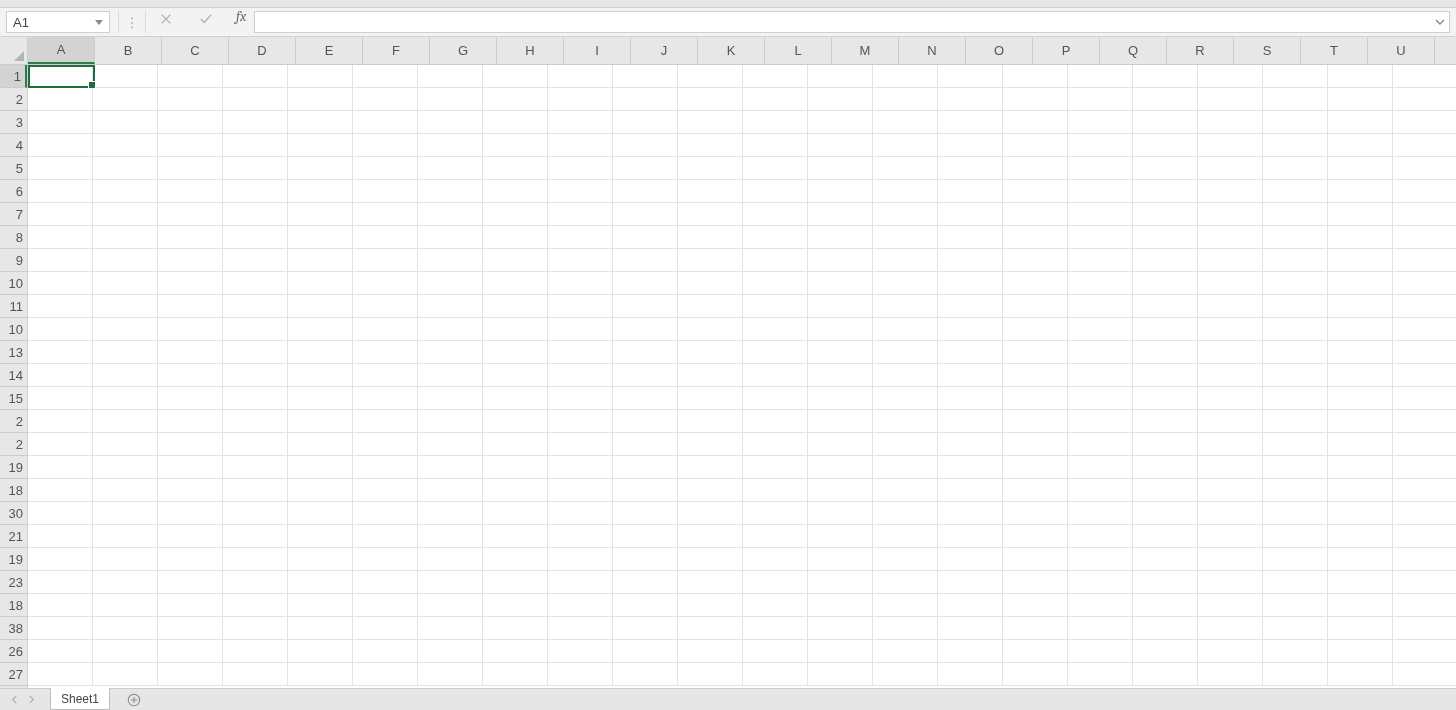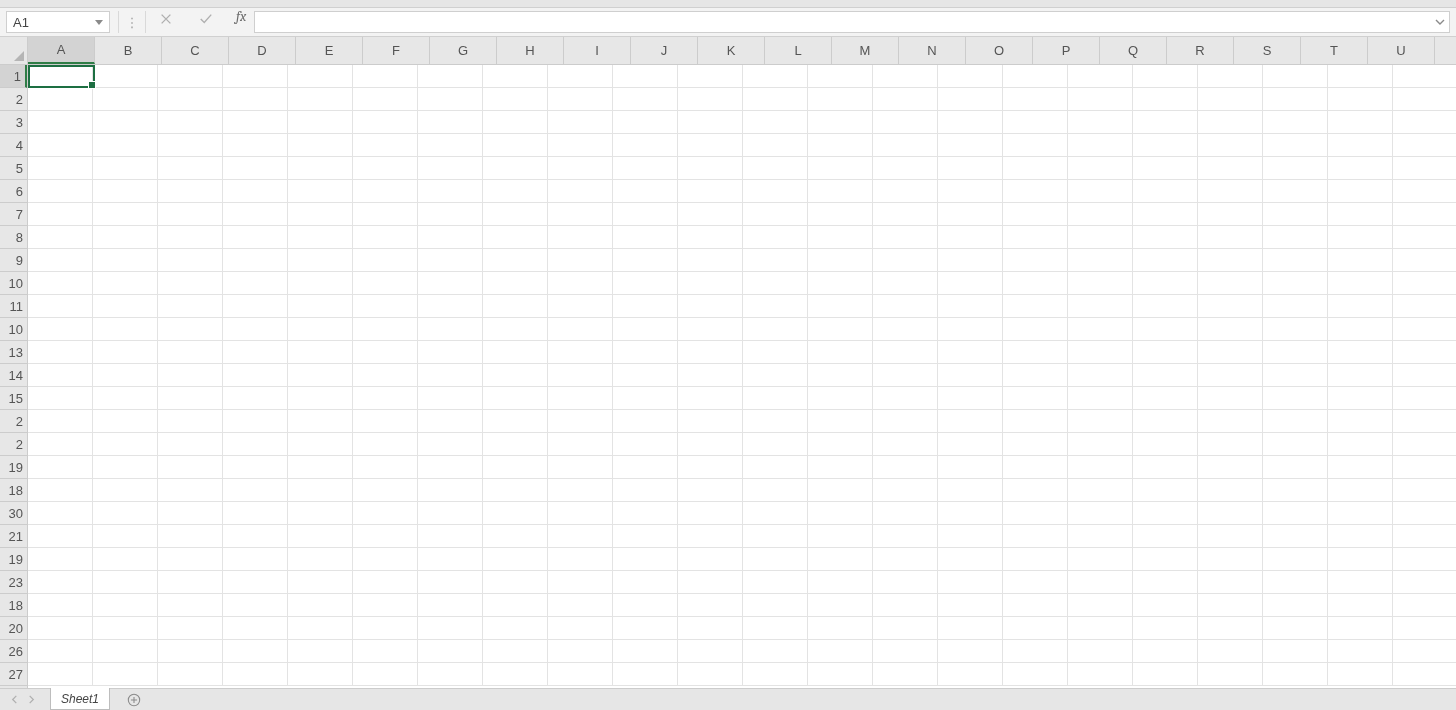--- a/index.html
+++ b/index.html
@@ -228,21 +228,20 @@
 
   
   .tab-bar {
     position: absolute;
     left: 0; right: 0; bottom: 0;
     height: 22px;
     background: #e6e6e6;
     border-top: 1px solid #cccccc;
     display: flex;
     align-items: stretch;
-    font-style: italic;
   }
   .tab-nav {
     display:flex;
     align-items:center;
     gap:8px;
     padding:0 10px;
     color:#b0b0b0;
   }
   .tab-nav span{ cursor:pointer; display:flex; align-items:center;}
   .tab-nav svg{width:9px;height:9px;}
@@ -358,21 +357,21 @@
       <div class="row-h">15</div>
       <div class="row-h">2</div>
       <div class="row-h">2</div>
       <div class="row-h">19</div>
       <div class="row-h">18</div>
       <div class="row-h">30</div>
       <div class="row-h">21</div>
       <div class="row-h">19</div>
       <div class="row-h">23</div>
       <div class="row-h">18</div>
-      <div class="row-h">20</div>
+      <div class="row-h">38</div>
       <div class="row-h">26</div>
       <div class="row-h">27</div>
     </div>
 
   <div class="grid">
     <div class="grid-inner" id="grid-inner">
       <div class="gcell-row">
           <div class="gcell"></div>
           <div class="gcell"></div>
           <div class="gcell"></div>

